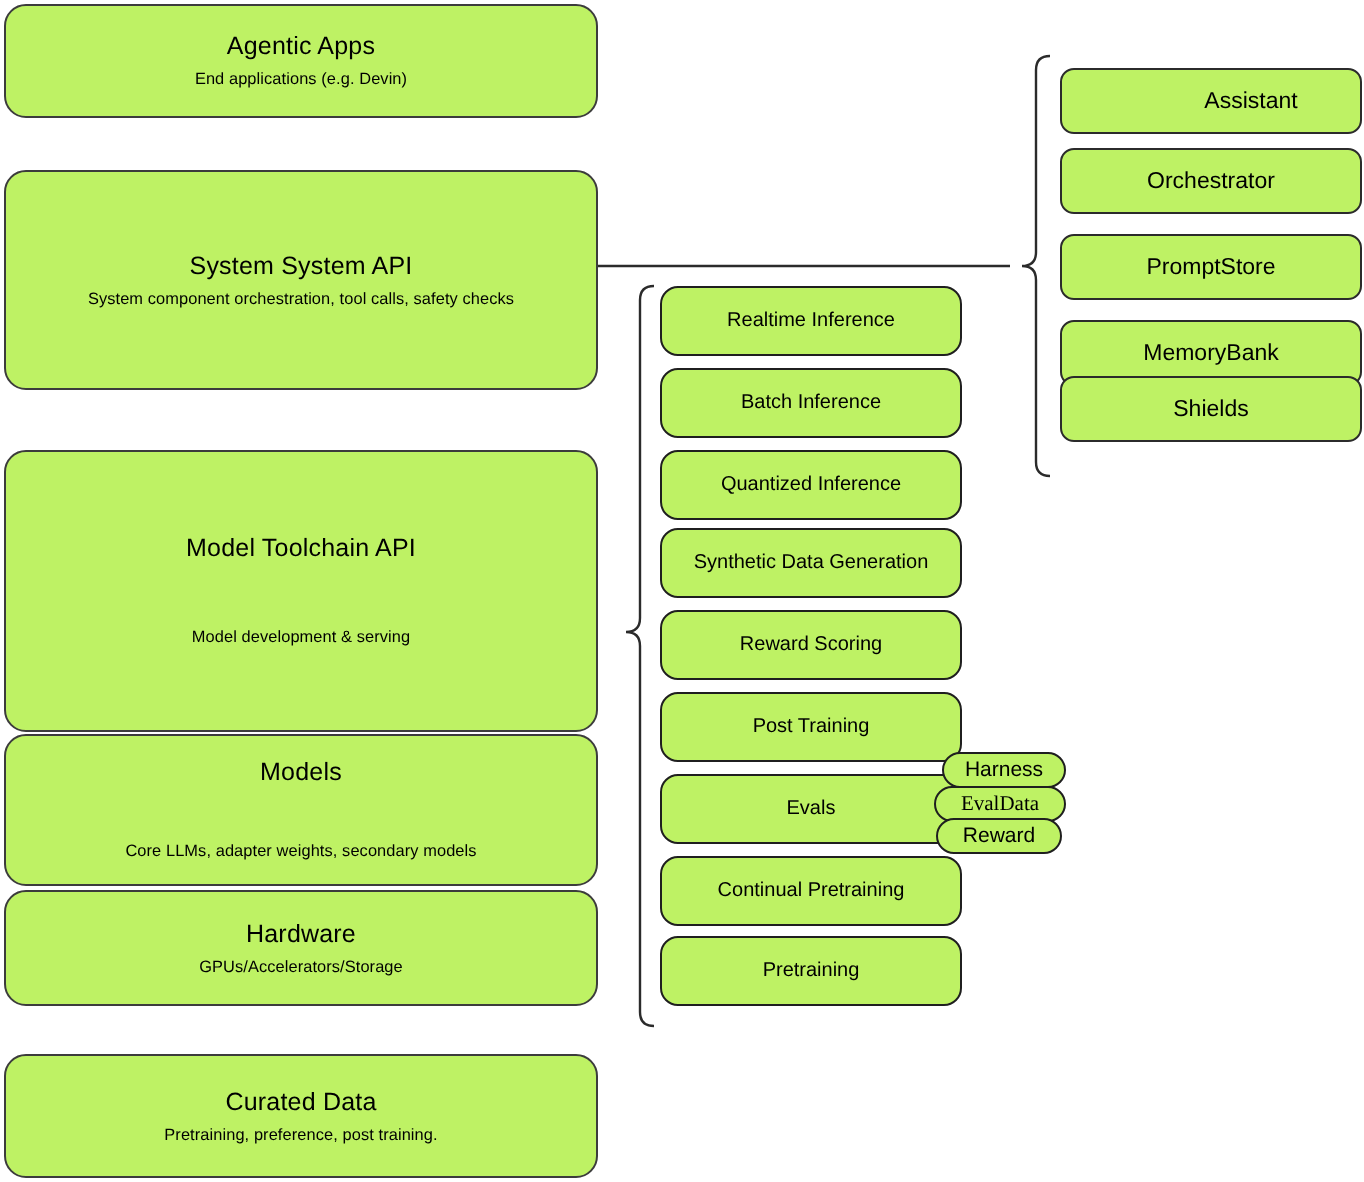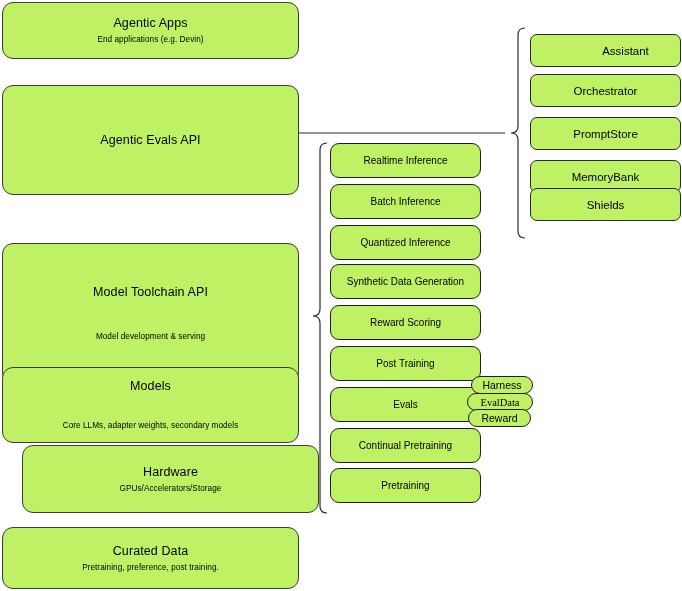--- a/index.html
+++ b/index.html
@@ -120,34 +120,35 @@
              Q 320,316 320,323
              L 320,506 Q 320,513 327,513"></path>
   </svg>
 
   <div class="node layer" style="top:2px; height:57px;">
     <div class="title">Agentic Apps</div>
     <div class="subtitle">End applications (e.g. Devin)</div>
   </div>
 
   <div class="node layer" style="top:85px; height:110px;">
-    <div class="title">Agentic Evals API</div>
+    <div class="title">System System API</div>
+    <div class="subtitle">System component orchestration, tool calls, safety checks</div>
   </div>
 
-  <div class="node layer" style="top:243px; height:141px;gap:28px;">
+  <div class="node layer" style="top:225px; height:141px;gap:28px;">
     <div class="title">Model Toolchain API</div>
     <div class="subtitle">Model development &amp; serving</div>
   </div>
 
   <div class="node layer" style="top:367px; height:76px;gap:23px;">
     <div class="title">Models</div>
     <div class="subtitle">Core LLMs, adapter weights, secondary models</div>
   </div>
 
-  <div class="node layer" style="top:445px; height:68px;margin-left:20px;">
+  <div class="node layer" style="top:445px; height:58px;">
     <div class="title">Hardware</div>
     <div class="subtitle">GPUs/Accelerators/Storage</div>
   </div>
 
   <div class="node layer" style="top:527px; height:62px;">
     <div class="title">Curated Data</div>
     <div class="subtitle">Pretraining, preference, post training.</div>
   </div>
 
   <div class="node capability" style="top:143px;">Realtime Inference</div>

